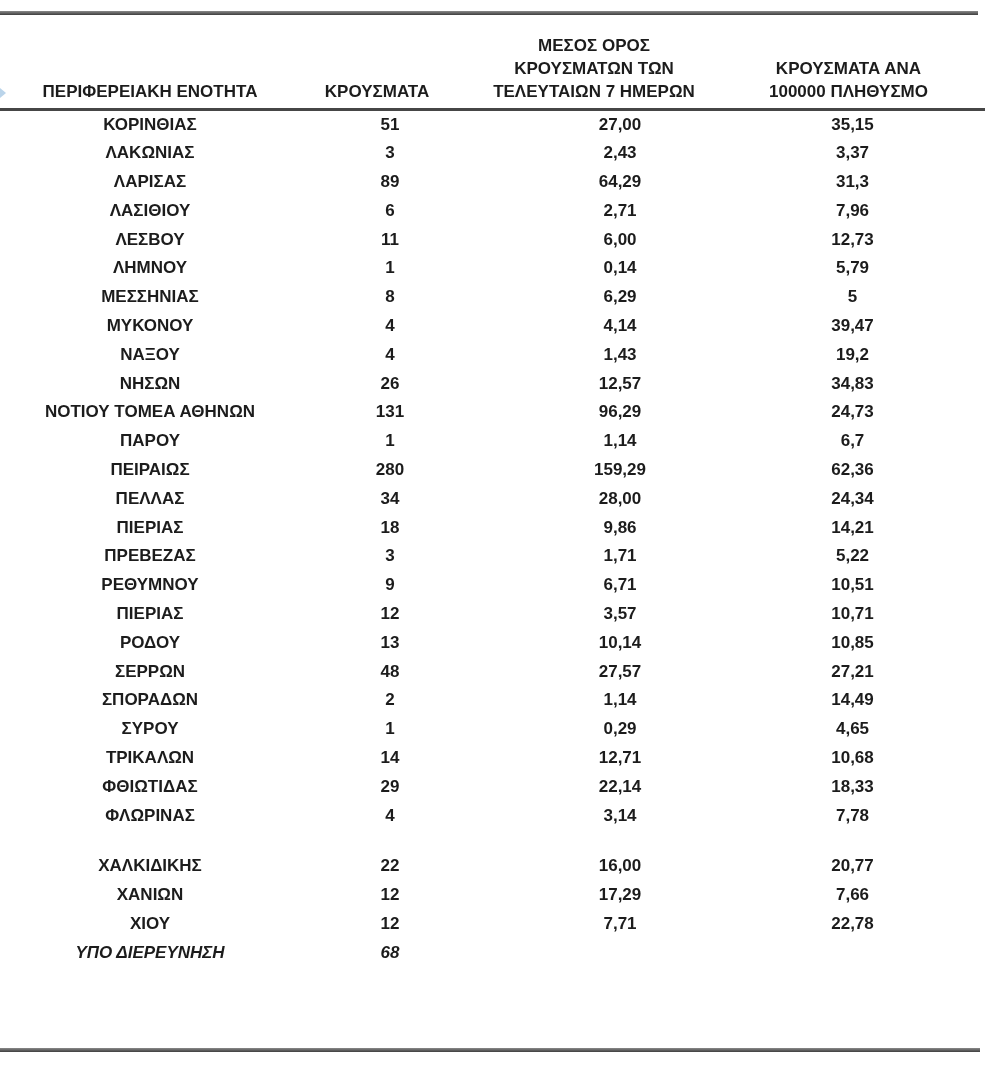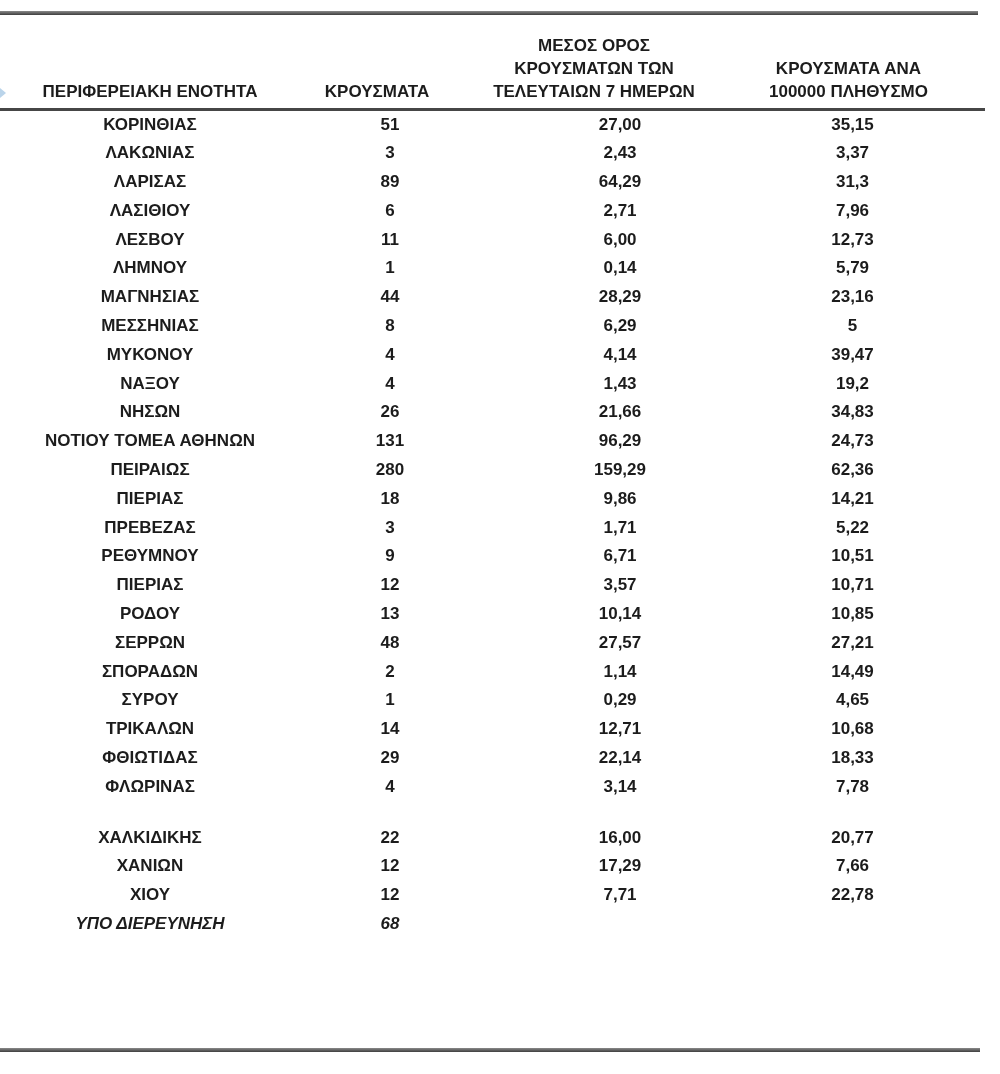--- a/index.html
+++ b/index.html
@@ -126,60 +126,66 @@
     <td class="c3">6,00</td>
     <td class="c4">12,73</td>
   </tr>
         <tr>
     <td class="c1">ΛΗΜΝΟΥ</td>
     <td class="c2">1</td>
     <td class="c3">0,14</td>
     <td class="c4">5,79</td>
   </tr>
         <tr>
-    <td class="c1">ΜΑΓΝΗΣΙΑΣ</td>
-    <td class="c2">44</td>
-    <td class="c3">28,29</td>
-    <td class="c4">23,16</td>
-  </tr>
-        <tr>
     <td class="c1">ΜΕΣΣΗΝΙΑΣ</td>
     <td class="c2">8</td>
     <td class="c3">6,29</td>
     <td class="c4">5</td>
   </tr>
         <tr>
     <td class="c1">ΜΥΚΟΝΟΥ</td>
     <td class="c2">4</td>
     <td class="c3">4,14</td>
     <td class="c4">39,47</td>
   </tr>
         <tr>
     <td class="c1">ΝΑΞΟΥ</td>
     <td class="c2">4</td>
     <td class="c3">1,43</td>
     <td class="c4">19,2</td>
   </tr>
         <tr>
     <td class="c1">ΝΗΣΩΝ</td>
     <td class="c2">26</td>
-    <td class="c3">21,66</td>
+    <td class="c3">12,57</td>
     <td class="c4">34,83</td>
   </tr>
         <tr>
     <td class="c1">ΝΟΤΙΟΥ ΤΟΜΕΑ ΑΘΗΝΩΝ</td>
     <td class="c2">131</td>
     <td class="c3">96,29</td>
     <td class="c4">24,73</td>
   </tr>
         <tr>
+    <td class="c1">ΠΑΡΟΥ</td>
+    <td class="c2">1</td>
+    <td class="c3">1,14</td>
+    <td class="c4">6,7</td>
+  </tr>
+        <tr>
     <td class="c1">ΠΕΙΡΑΙΩΣ</td>
     <td class="c2">280</td>
     <td class="c3">159,29</td>
     <td class="c4">62,36</td>
+  </tr>
+        <tr>
+    <td class="c1">ΠΕΛΛΑΣ</td>
+    <td class="c2">34</td>
+    <td class="c3">28,00</td>
+    <td class="c4">24,34</td>
   </tr>
         <tr>
     <td class="c1">ΠΙΕΡΙΑΣ</td>
     <td class="c2">18</td>
     <td class="c3">9,86</td>
     <td class="c4">14,21</td>
   </tr>
         <tr>
     <td class="c1">ΠΡΕΒΕΖΑΣ</td>
     <td class="c2">3</td>

